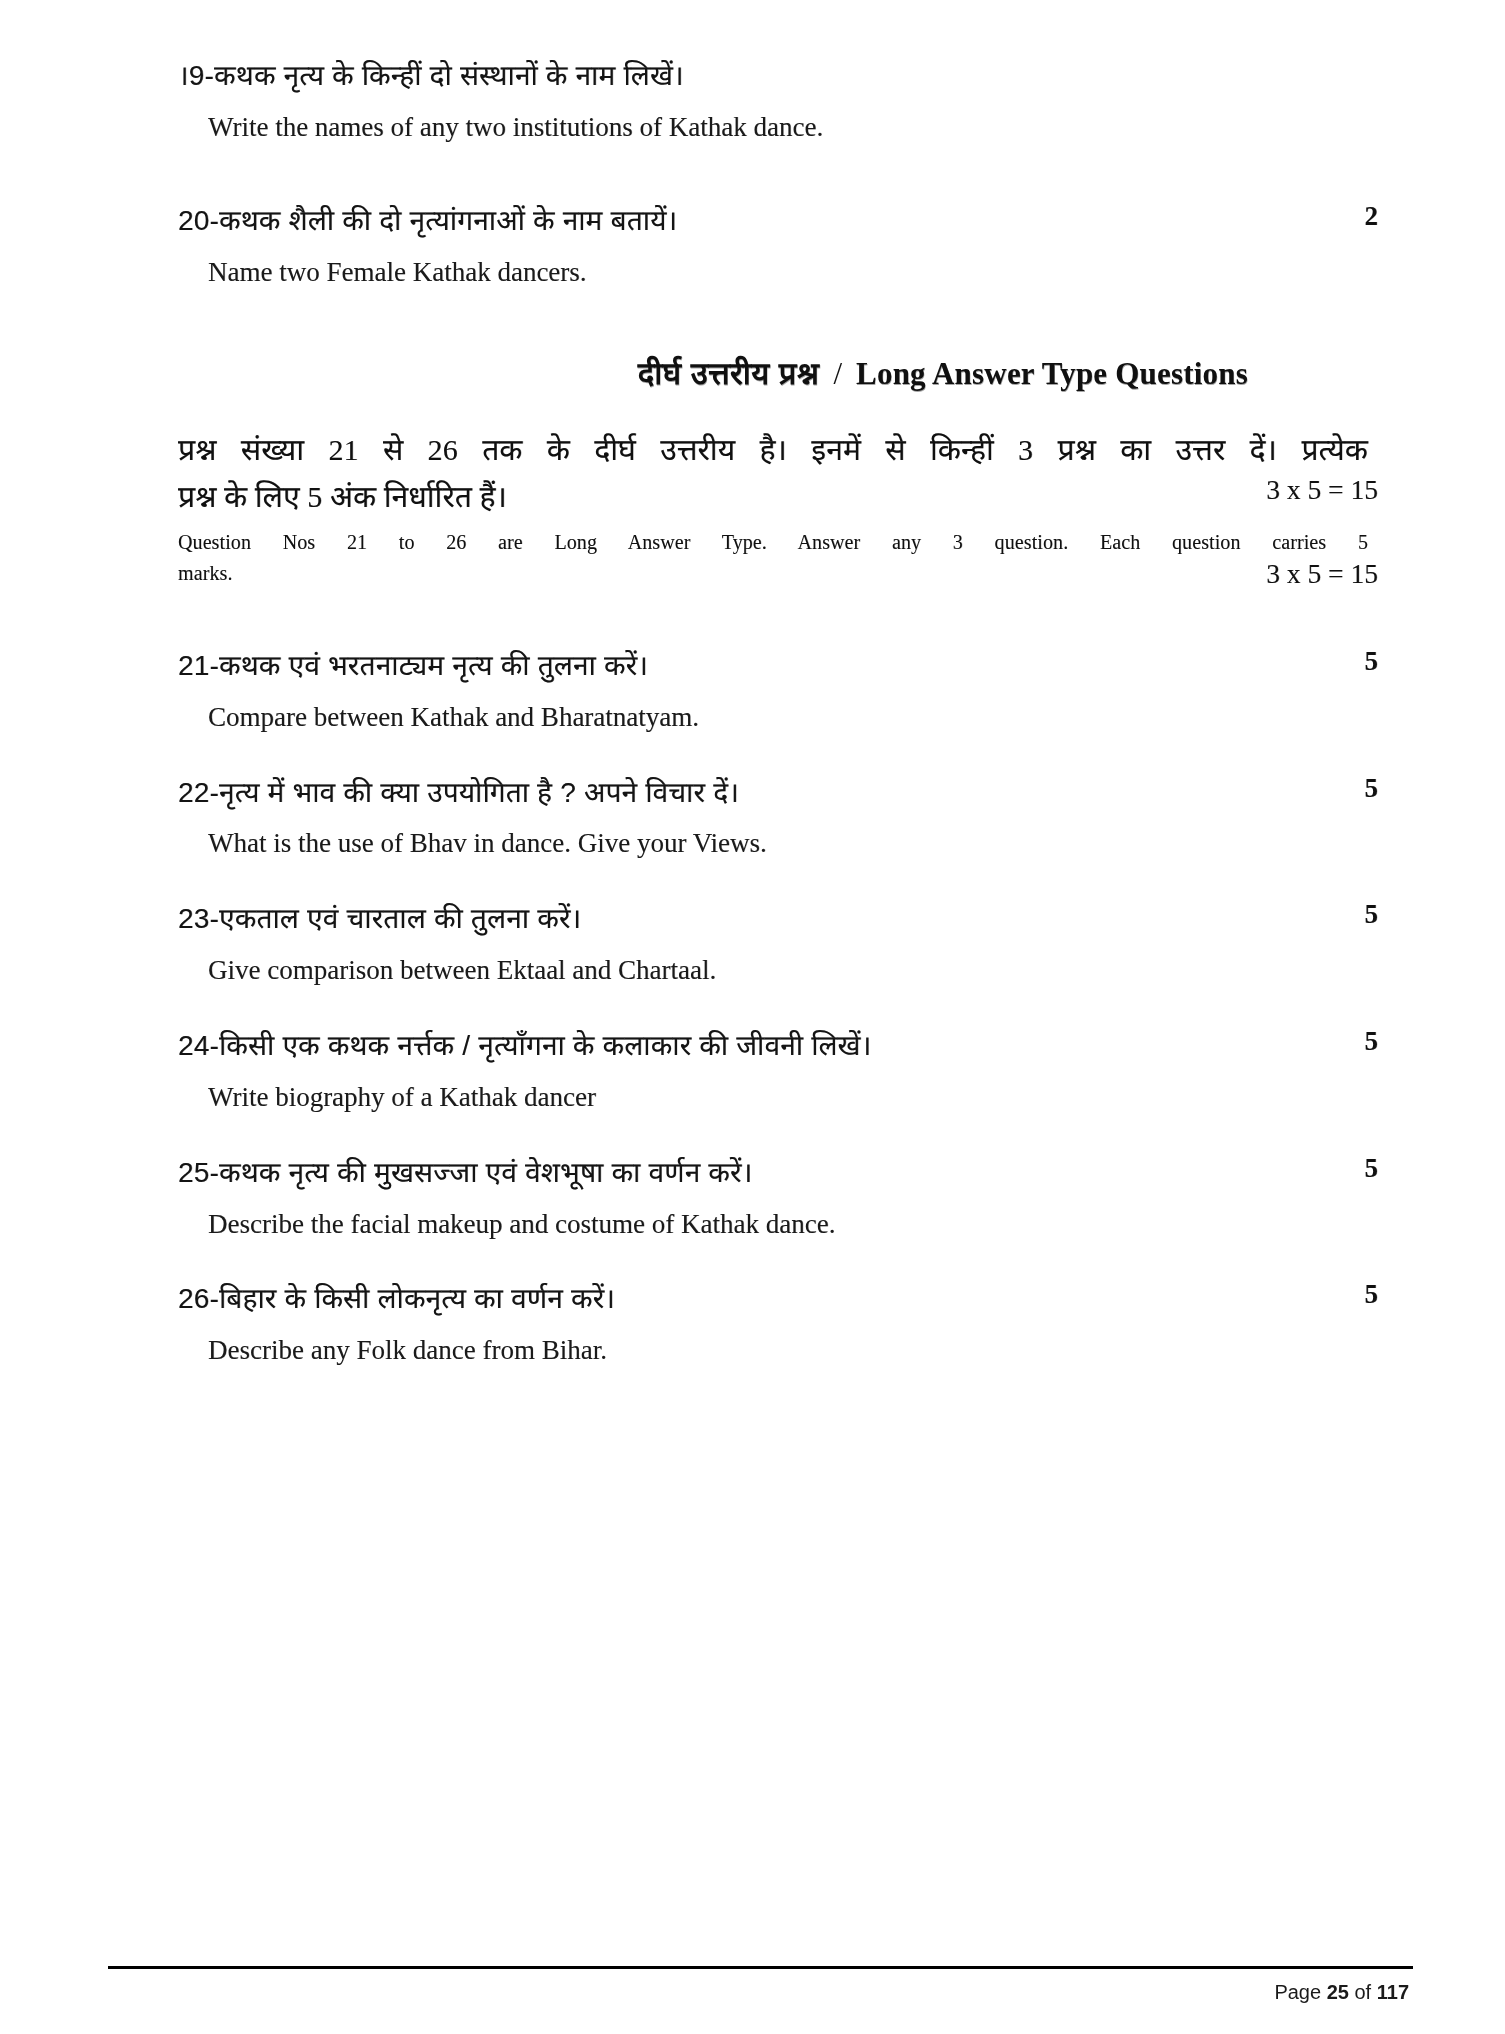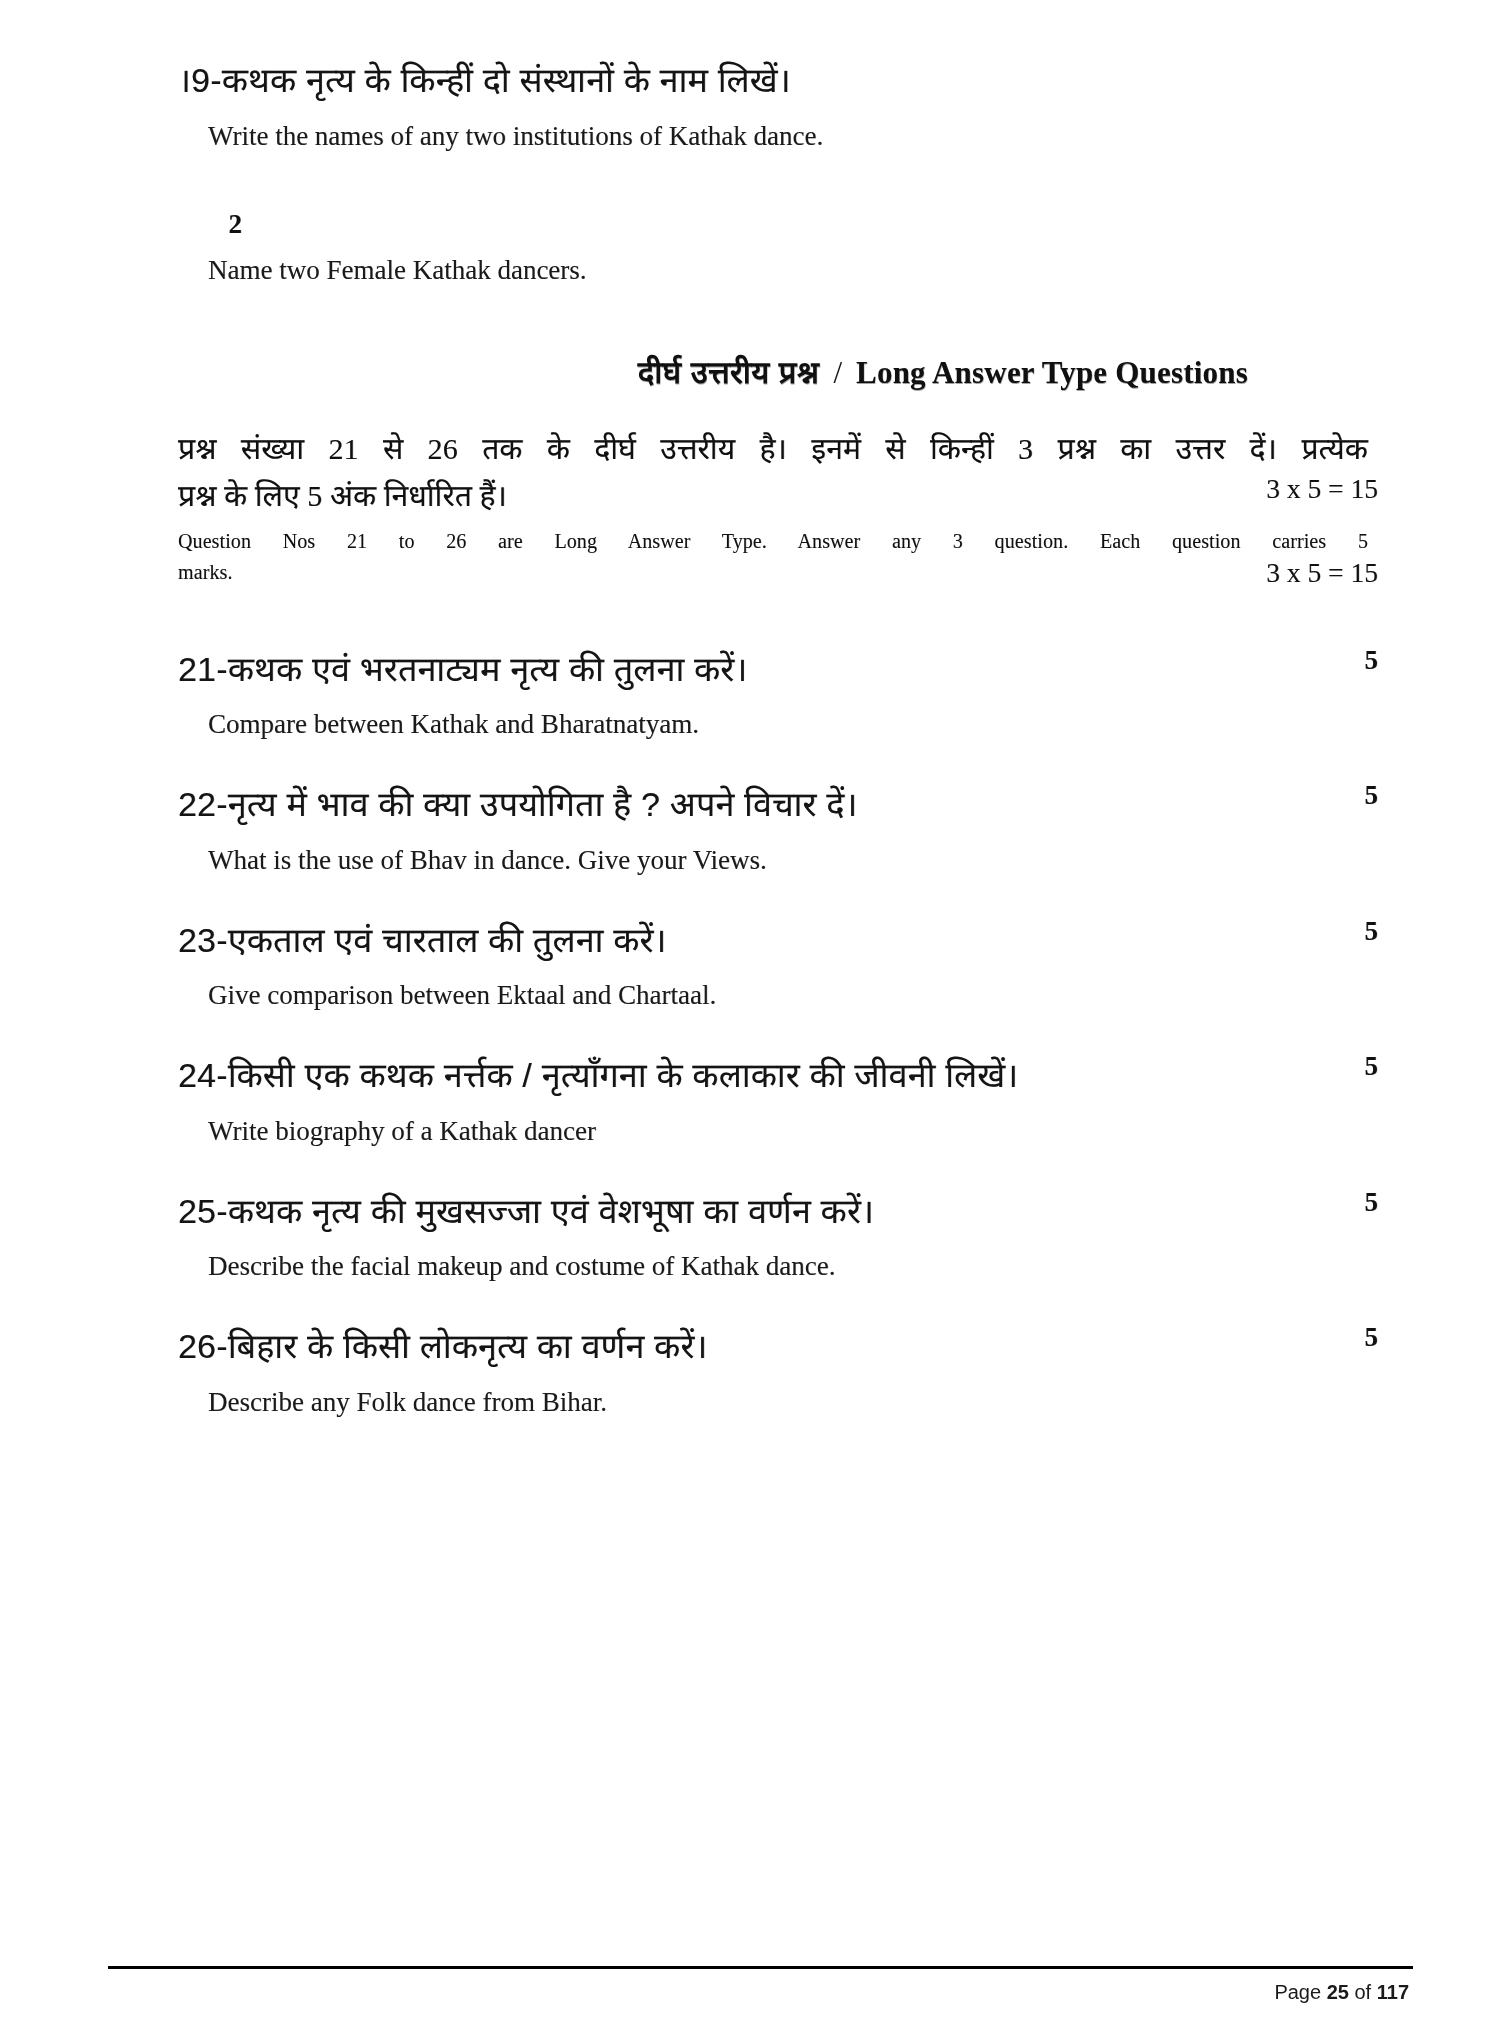--- a/index.html
+++ b/index.html
@@ -35,21 +35,21 @@
     position: relative;
     margin-bottom: 10px;
   }
   .qrow {
     display: flex;
     align-items: flex-start;
     justify-content: space-between;
   }
   .q-hi {
     font-family: "Liberation Sans", "DejaVu Sans", sans-serif;
-    font-size: 34px;
+    font-size: 28px;
     line-height: 1.46;
     letter-spacing: 0.2px;
     color: #141414;
     white-space: nowrap;
     font-weight: 400;
     text-shadow: 0.4px 0.4px 0.6px rgba(90,90,90,0.55);
   }
   .q-en {
     font-family: "Liberation Serif", "DejaVu Serif", serif;
     font-size: 27px;
@@ -179,20 +179,21 @@
         <div class="q-hi">।9-कथक नृत्य के किन्हीं दो संस्थानों के नाम लिखें।</div>
         <div class="marks empty"></div>
       </div>
       <div class="q-en">Write the names of any two institutions of Kathak dance.</div>
     </div>
 
     <div class="gap-md"></div>
 
     <div class="qblock">
       <div class="qrow">
+        <div class="q-hi">20-कथक शैली की दो नृत्यांगनाओं के नाम बतायें।</div>
         <div class="marks">2</div>
       </div>
       <div class="q-en">Name two Female Kathak dancers.</div>
     </div>
 
     <div class="section-heading">
       <span class="sh-hi">दीर्घ उत्तरीय प्रश्न</span><span class="sh-sep">/</span><span class="sh-en">Long Answer Type Questions</span>
     </div>
 
     <div class="instructions">

